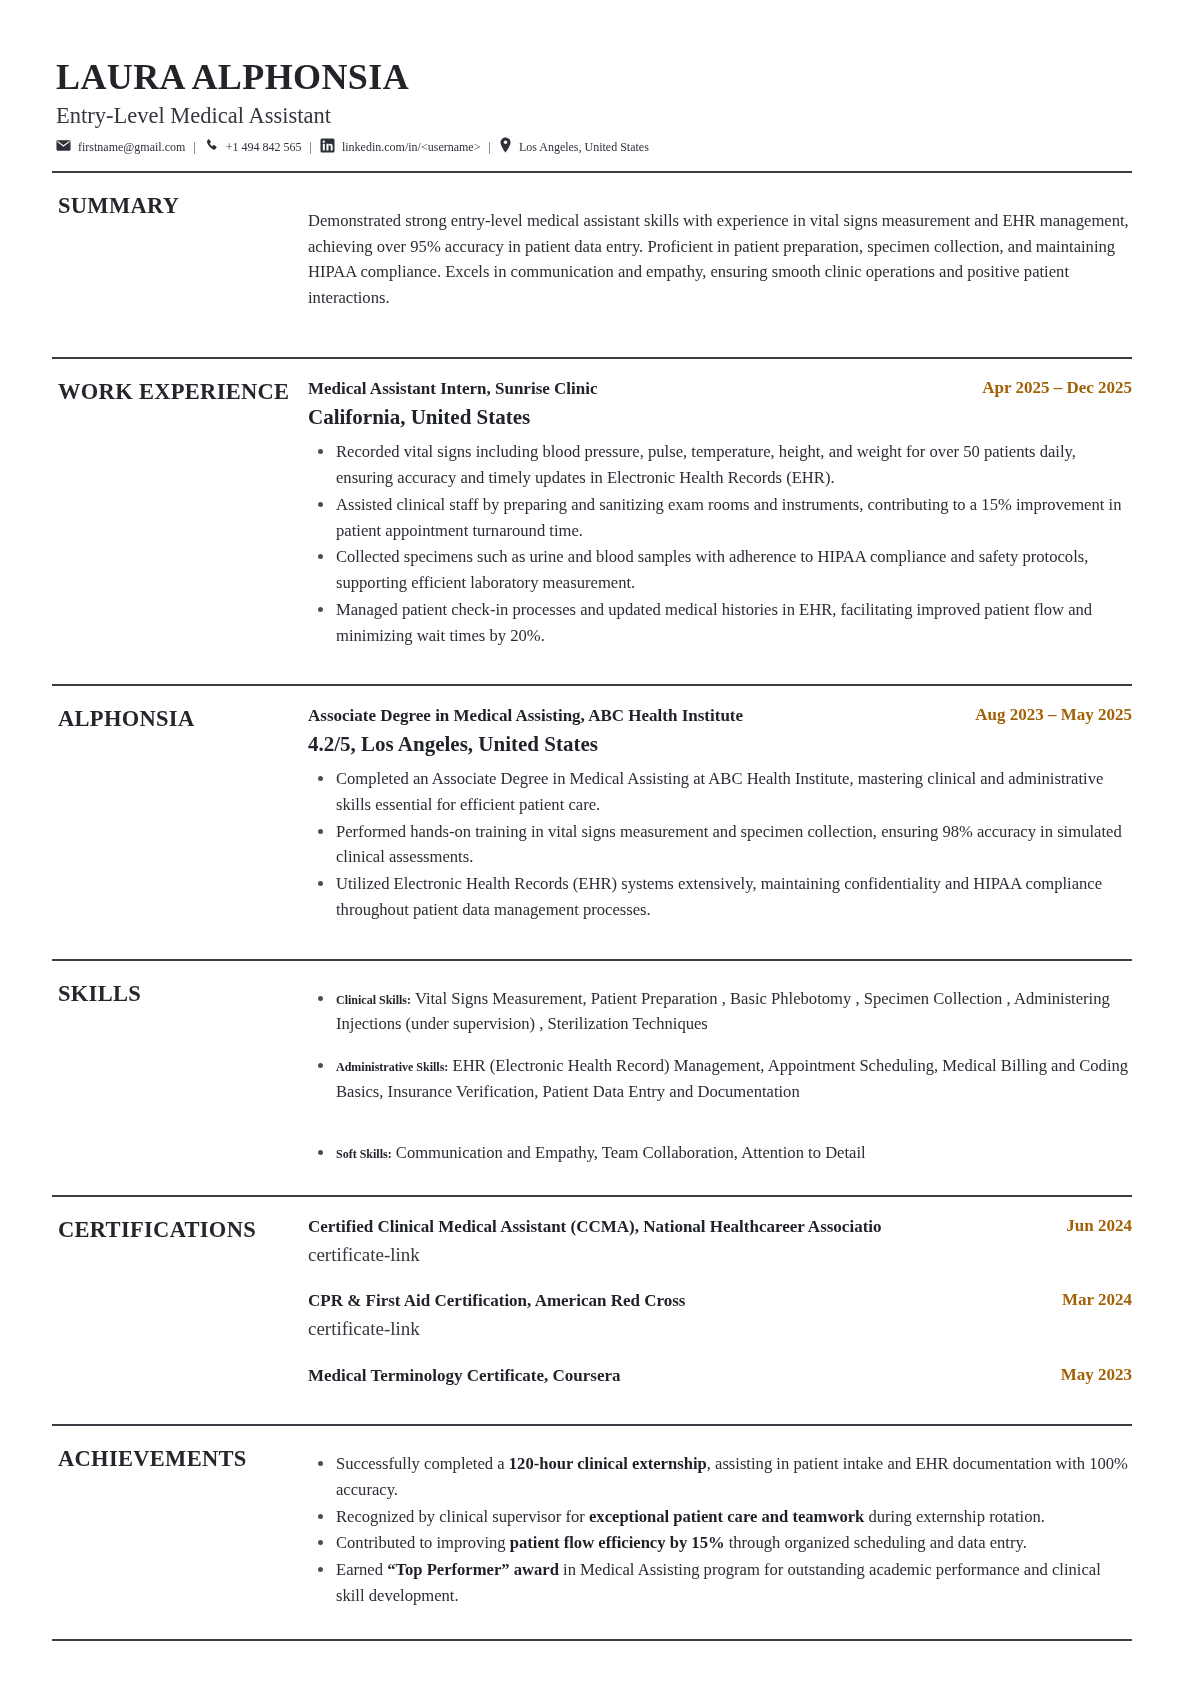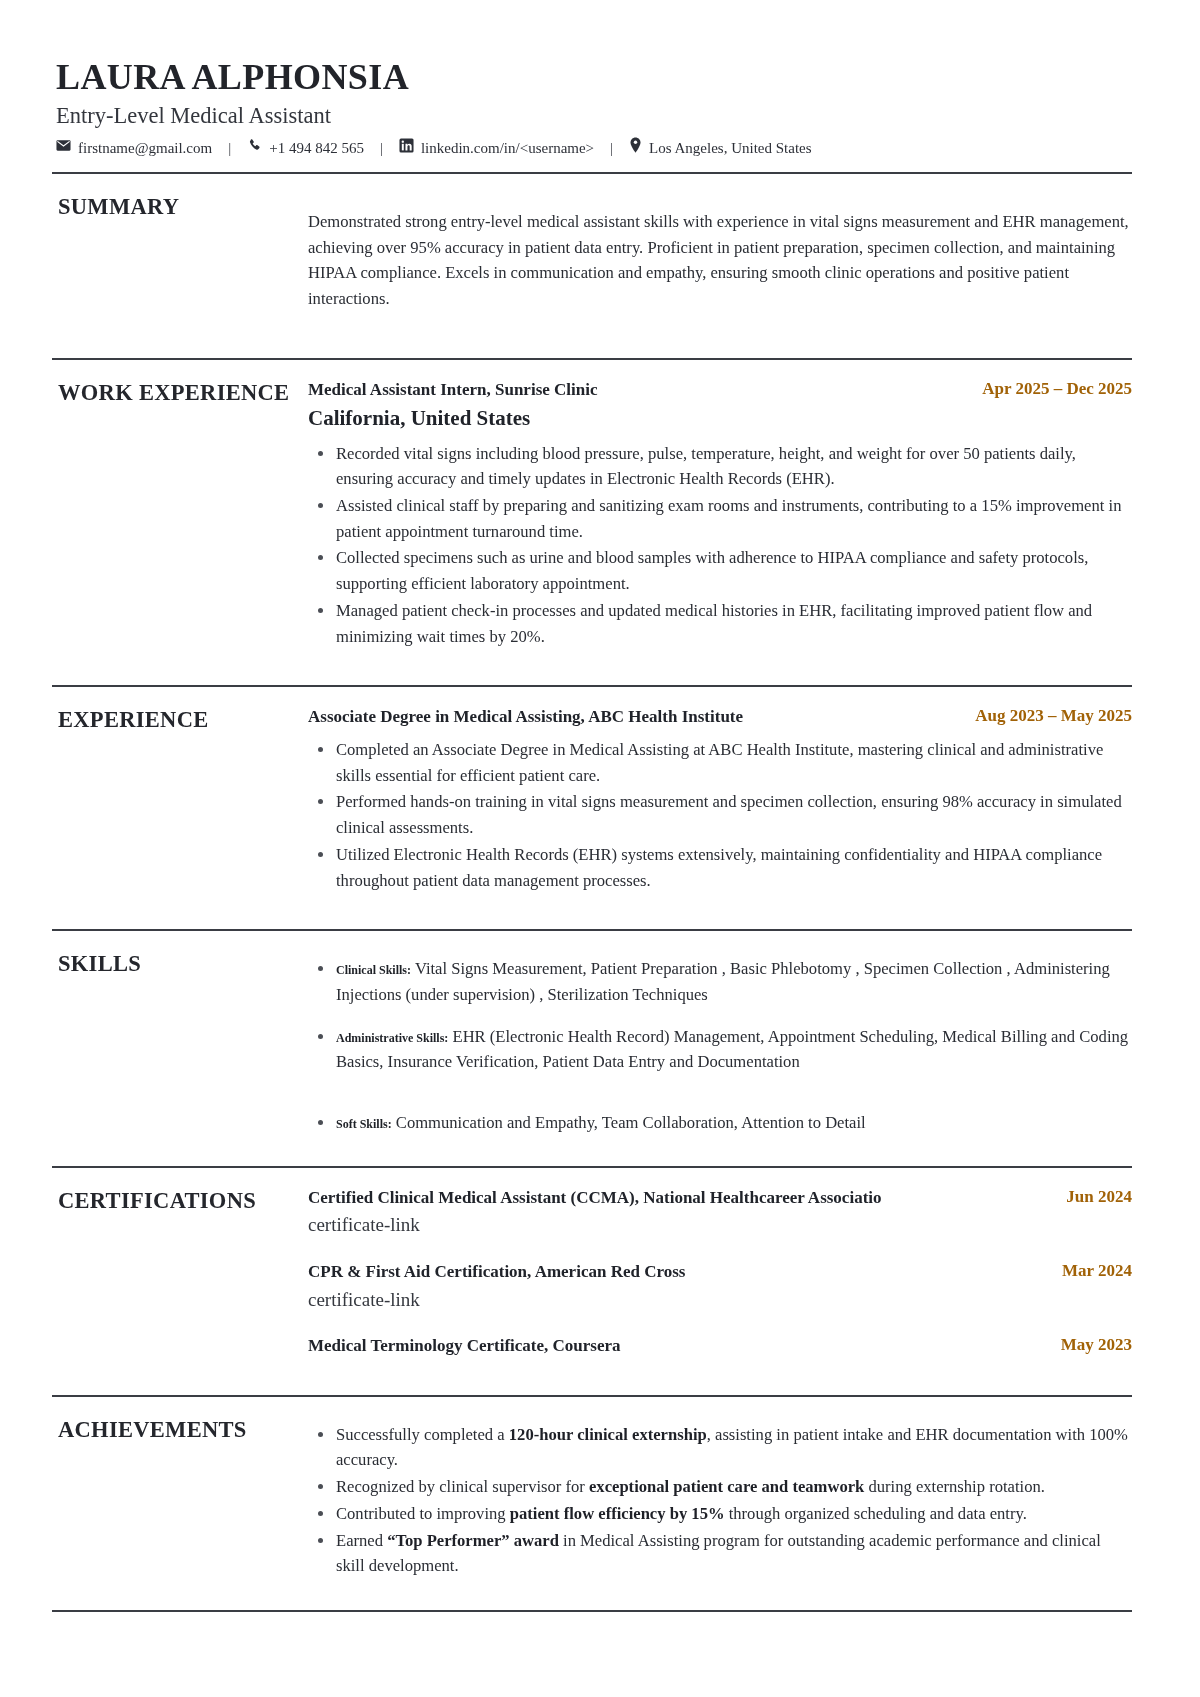--- a/index.html
+++ b/index.html
@@ -30,28 +30,28 @@
     margin: 6px 0 6px 4px;
   }
   .hdr-title {
     font-size: 22.5px;
     font-weight: 400;
     color: #33363d;
     margin: 0 0 8px 4px;
     line-height: 1.2;
   }
   .hdr-contact {
-    font-size: 15px;
+    font-size: 12px;
     color: #2d3038;
     margin: 0 0 0 4px;
     line-height: 1.35;
     display: flex;
     flex-wrap: wrap;
     align-items: center;
-    gap: 8px;
+    gap: 0;
   }
   .hdr-contact .sep {
     margin: 0 8px;
     color: #44474e;
   }
   .ci { display: inline-flex; align-items: center; }
   .ci svg { margin-right: 7px; flex: none; }
 
   
   .rule {
@@ -235,37 +235,38 @@
     <div class="sec-body">
       <div class="entry">
         <div class="entry-row">
           <div class="entry-heading">Medical Assistant Intern, Sunrise Clinic</div>
           <div class="entry-date">Apr 2025 – Dec 2025</div>
         </div>
         <div class="entry-sub">California, United States</div>
         <ul class="bullets">
           <li>Recorded vital signs including blood pressure, pulse, temperature, height, and weight for over 50 patients daily, ensuring accuracy and timely updates in Electronic Health Records (EHR).</li>
           <li>Assisted clinical staff by preparing and sanitizing exam rooms and instruments, contributing to a 15% improvement in patient appointment turnaround time.</li>
-          <li>Collected specimens such as urine and blood samples with adherence to HIPAA compliance and safety protocols, supporting efficient laboratory appointment.</li>
+          <li>Collected specimens such as urine and blood samples with adherence to HIPAA compliance and safety protocols, supporting efficient laboratory measurement.</li>
           <li>Managed patient check-in processes and updated medical histories in EHR, facilitating improved patient flow and minimizing wait times by 20%.</li>
         </ul>
       </div>
     </div>
   </section>
 
   <hr class="rule thin">
 
   <section class="section">
-    <div class="sec-label">EXPERIENCE</div>
+    <div class="sec-label">ALPHONSIA</div>
     <div class="sec-body">
       <div class="entry">
         <div class="entry-row">
           <div class="entry-heading">Associate Degree in Medical Assisting, ABC Health Institute</div>
           <div class="entry-date">Aug 2023 – May 2025</div>
         </div>
+        <div class="entry-sub">4.2/5, Los Angeles, United States</div>
         <ul class="bullets">
           <li>Completed an Associate Degree in Medical Assisting at ABC Health Institute, mastering clinical and administrative skills essential for efficient patient care.</li>
           <li>Performed hands-on training in vital signs measurement and specimen collection, ensuring 98% accuracy in simulated clinical assessments.</li>
           <li>Utilized Electronic Health Records (EHR) systems extensively, maintaining confidentiality and HIPAA compliance throughout patient data management processes.</li>
         </ul>
       </div>
     </div>
   </section>
 
   <hr class="rule thin">

